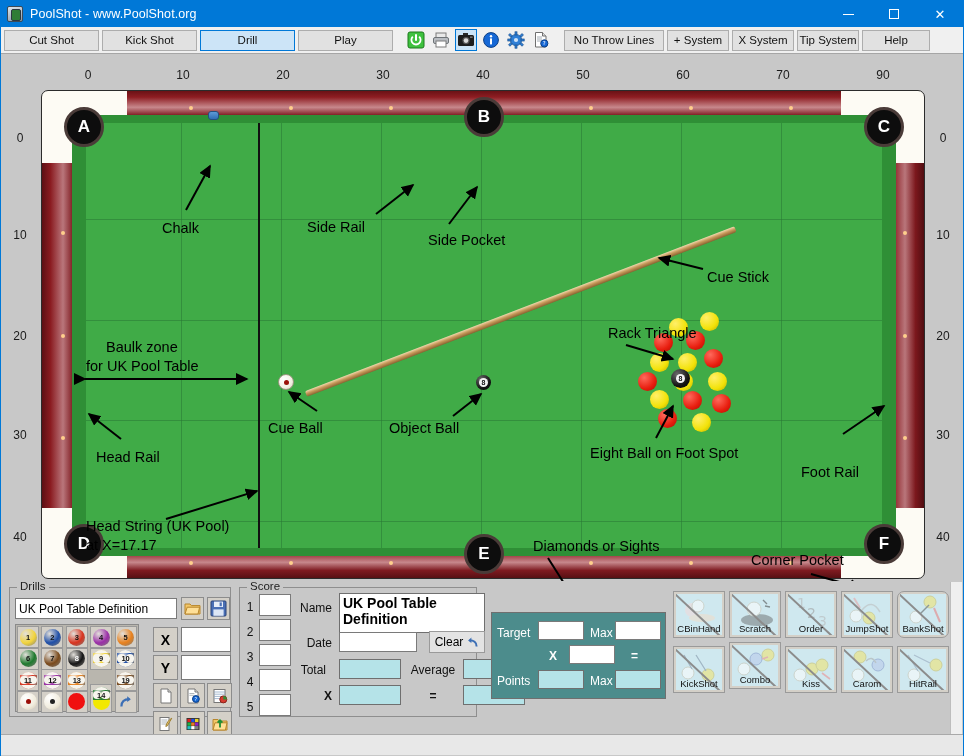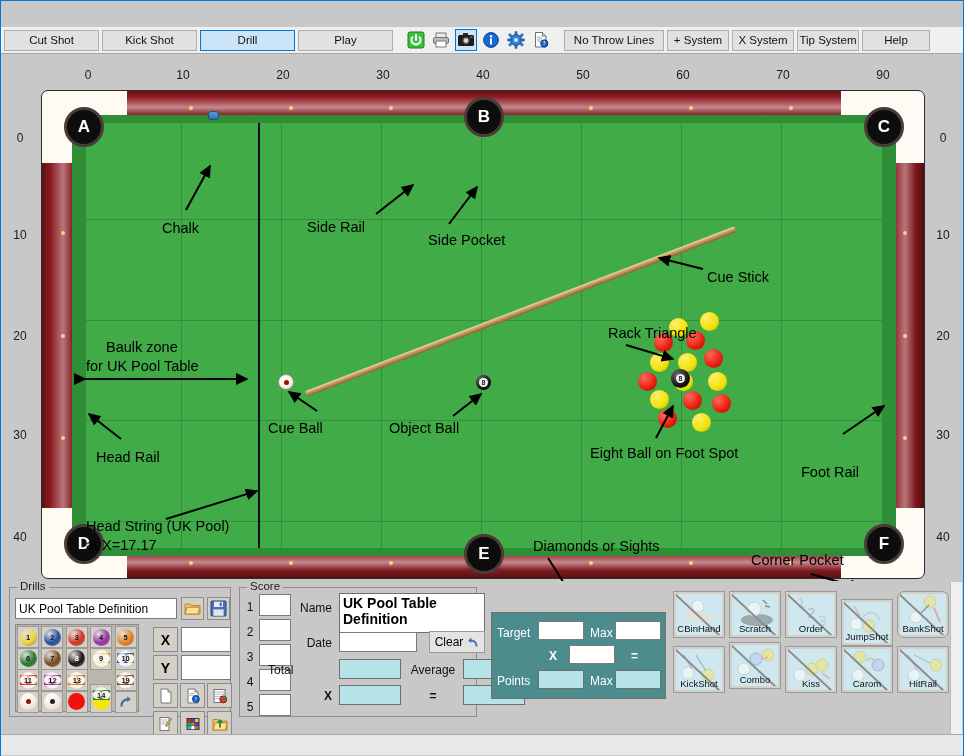--- a/index.html
+++ b/index.html
@@ -136,20 +136,33 @@
   #scrollbar { position:absolute; right:1px; top:1px; width:12px; height:172px;
                background:#efefef; border-left:1px solid #bdbdbd; }
   #statusbar { position:absolute; left:0; top:733px; width:962px; height:21px;
                background:#e8e8e8; border-top:1px solid #a9a9a9; }
 </style>
 </head>
 <body>
 
 <div id="app">
 
+  <div id="titlebar">
+    <div id="title-icon"></div>
+    <div id="title-text">PoolShot - www.PoolShot.org</div>
+    <div id="win-buttons">
+      <div class="win-btn">
+          <div class="wb-min"></div>
+        </div>
+      <div class="win-btn">
+          <div class="wb-max"></div>
+        </div>
+      <div class="win-btn close">✕</div>
+    </div>
+  </div>
 
   <div id="toolbar">
     <div class="tbtn w1">Cut Shot</div>
     <div class="tbtn w1">Kick Shot</div>
     <div class="tbtn w1 sel">Drill</div>
     <div class="tbtn w1">Play</div>
     <div class="sep"></div>
 
     <div class="icobtn">
       <svg width="18" height="18" viewBox="0 0 18 18">
@@ -604,21 +617,21 @@
     <div class="lbl" style="left:279px;top:55px;width:52px;text-align:right">Date</div>
     <input class="inset" style="position: absolute; left: 338px; top: 51px; width: 78px; height: 20px; font-size: 12px; padding: 0px 3px; font-family: &quot;Liberation Sans&quot;, sans-serif;" value="">
     <div style="position:absolute;left:428px;top:50px;width:56px;height:22px;background:#e3e3e3;border:1px solid #9a9a9a;display:flex;align-items:center;justify-content:center;gap:3px;font-size:12px">
       <span>Clear</span>
       <svg width="13" height="13" viewBox="0 0 13 13">
           <path d="M10.6 10.4C10.6 6.4 7.6 4.3 3.6 4.3" stroke="#3c6fb5" stroke-width="2" fill="none"></path>
           <path d="M5.4 1.6L2.1 4.4l3.3 2.6z" fill="#3c6fb5"></path>
         </svg>
     </div>
 
-    <div class="lbl" style="left:267px;top:82px;width:52px;">Total</div>
+    <div class="lbl" style="left:273px;top:82px;width:52px;text-align:right">Total</div>
     <div class="cyanbox" style="left:338px;top:78px;width:62px;height:20px"></div>
     <div class="lbl" style="left:404px;top:82px;width:56px;text-align:center">Average</div>
     <div class="cyanbox" style="left:462px;top:78px;width:62px;height:20px;"></div>
 
     <div class="lbl b" style="left:279px;top:108px;width:52px;text-align:right;font-weight:bold">X</div>
     <div class="cyanbox" style="left:338px;top:104px;width:62px;height:20px"></div>
     <div class="lbl b" style="left:404px;top:108px;width:56px;text-align:center;font-weight:bold">=</div>
     <div class="cyanbox" style="left:462px;top:104px;width:62px;height:20px"></div>
 
     <div id="skillpanel" style="left:490px;top:31px;width:175px;height:87px"></div>
@@ -661,21 +674,21 @@
           <div class="pad">
             <svg width="48" height="43" viewBox="0 0 48 43" style="position:absolute;left:0;top:-2px;opacity:.55">
               <text x="9" y="16" font-size="14" fill="#b5b5b5" font-family="DejaVu Sans">1</text>
               <text x="19" y="26" font-size="14" fill="#9a9a9a" font-family="DejaVu Sans">2</text>
               <text x="30" y="34" font-size="14" fill="#b5b5b5" font-family="DejaVu Sans">3</text>
             </svg>
             <div class="slash"></div>
             <div class="cap">Order</div>
           </div>
         </div>
-        <div class="shotbtn" style="left: 840px; top: 18px; padding-left: 16px;">
+        <div class="shotbtn" style="left: 840px; top: 10px; padding-left: 16px;">
           <div class="pad">
             <svg width="48" height="43" viewBox="0 0 48 43" style="position:absolute;left:0;top:-2px;opacity:.55">
               <circle cx="12" cy="24" r="6" fill="#fff" stroke="#c9c0ad"></circle>
               <circle cx="25" cy="26" r="6" fill="#f2e46a" stroke="#c9bb56"></circle>
               <path d="M10 6l6 10" stroke="#e8a0a0" stroke-width="2"></path>
               <path d="M18 18q10-12 18 2" stroke="#bbb" stroke-width="1.6" fill="none"></path>
             </svg>
             <div class="slash"></div>
             <div class="cap">JumpShot</div>
           </div>

